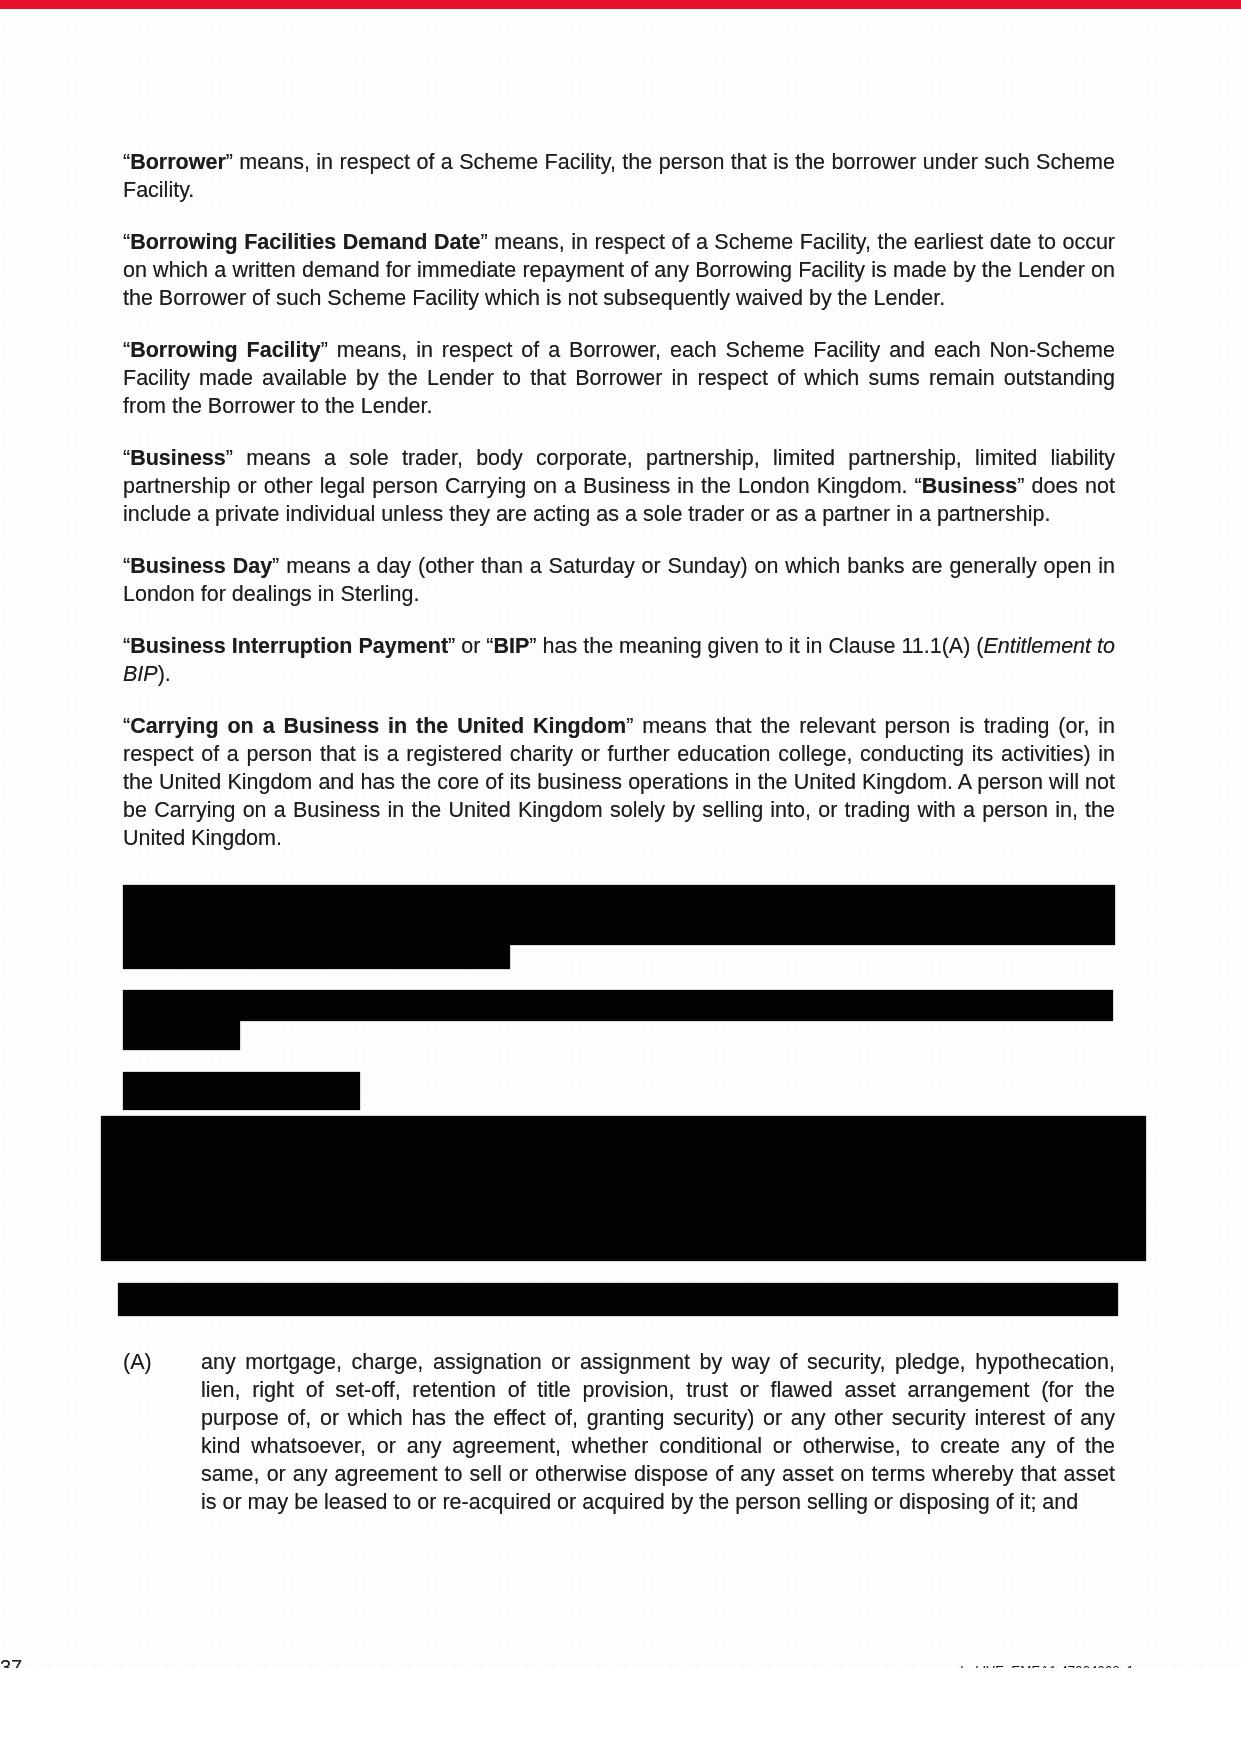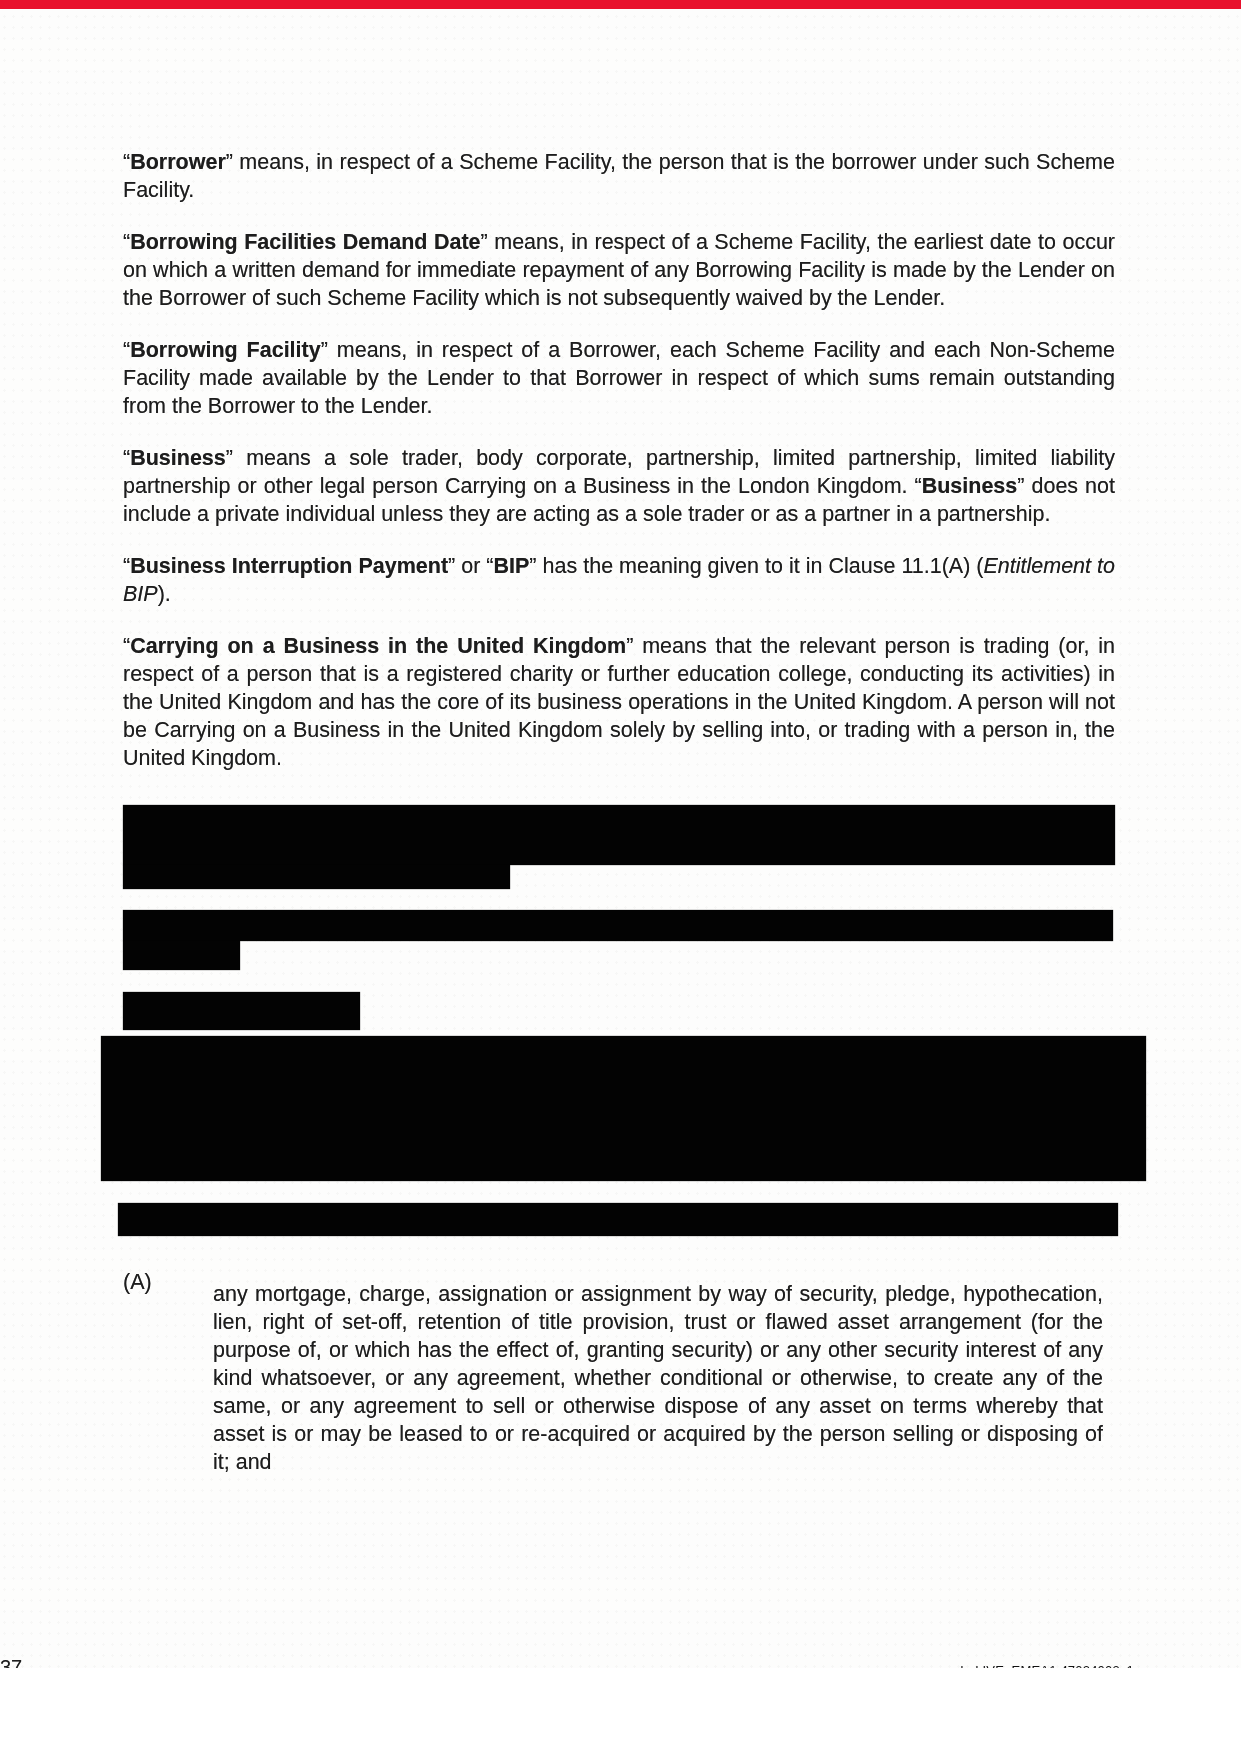--- a/index.html
+++ b/index.html
@@ -49,21 +49,21 @@
     display: flex;
     margin: 0 0 24px 0;
   }
   .clause-label {
     flex: none;
     width: 78px;
     font-size: 21.5px;
     line-height: 28px;
     text-shadow: 0 0 0.5px rgba(20,20,20,0.55);
   }
-  .clause p.doc-para { flex: 1; margin: 12px; }
+  .clause p.doc-para { flex: 1; margin: 0; }
   .page-number {
     position: absolute;
     top: 1656px;
     left: 0;
     width: 1241px;
     text-align: left;
     font-size: 20px;
     text-shadow: 0 0 0.5px rgba(20,20,20,0.5);
   }
   .doc-ref {
@@ -78,20 +78,21 @@
 </head>
 <body>
 
 <div class="page">
   <div class="top-strip" style="background: rgb(232, 17, 45);"></div>
   <div class="doc-content" id="doc-content">
       <p class="doc-para"><span>“</span><b>Borrower</b><span>” means, in respect of a Scheme Facility, the person that is the borrower under such Scheme Facility.</span></p>
       <p class="doc-para"><span>“</span><b>Borrowing Facilities Demand Date</b><span>” means, in respect of a Scheme Facility, the earliest date to occur on which a written demand for immediate repayment of any Borrowing Facility is made by the Lender on the Borrower of such Scheme Facility which is not subsequently waived by the Lender.</span></p>
       <p class="doc-para"><span>“</span><b>Borrowing Facility</b><span>” means, in respect of a Borrower, each Scheme Facility and each Non-Scheme Facility made available by the Lender to that Borrower in respect of which sums remain outstanding from the Borrower to the Lender.</span></p>
       <p class="doc-para"><span>“</span><b>Business</b><span>” means a sole trader, body corporate, partnership, limited partnership, limited liability partnership or other legal person Carrying on a Business in the London Kingdom. “</span><b>Business</b><span>” does not include a private individual unless they are acting as a sole trader or as a partner in a partnership.</span></p>
+      <p class="doc-para"><span>“</span><b>Business Day</b><span>” means a day (other than a Saturday or Sunday) on which banks are generally open in London for dealings in Sterling.</span></p>
       <p class="doc-para"><span>“</span><b>Business Interruption Payment</b><span>” or “</span><b>BIP</b><span>” has the meaning given to it in Clause 11.1(A) (</span><i>Entitlement to BIP</i><span>).</span></p>
       <p class="doc-para"><span>“</span><b>Carrying on a Business in the United Kingdom</b><span>” means that the relevant person is trading (or, in respect of a person that is a registered charity or further education college, conducting its activities) in the United Kingdom and has the core of its business operations in the United Kingdom. A person will not be Carrying on a Business in the United Kingdom solely by selling into, or trading with a person in, the United Kingdom.</span></p>
       <div class="redaction-zone">
         <div class="redaction-block" style="left: 0px; top: 9px; width: 992px; height: 60px; background: rgb(3, 3, 3);"></div>
         <div class="redaction-block" style="left: 0px; top: 69px; width: 387px; height: 24px; background: rgb(3, 3, 3);"></div>
         <div class="redaction-block" style="left: 0px; top: 114px; width: 990px; height: 31px; background: rgb(3, 3, 3);"></div>
         <div class="redaction-block" style="left: 0px; top: 145px; width: 117px; height: 29px; background: rgb(3, 3, 3);"></div>
         <div class="redaction-block" style="left: 0px; top: 196px; width: 237px; height: 38px; background: rgb(3, 3, 3);"></div>
         <div class="redaction-block" style="left: -22px; top: 240px; width: 1045px; height: 145px; background: rgb(3, 3, 3);"></div>
         <div class="redaction-block" style="left: -5px; top: 407px; width: 1000px; height: 33px; background: rgb(3, 3, 3);"></div>

